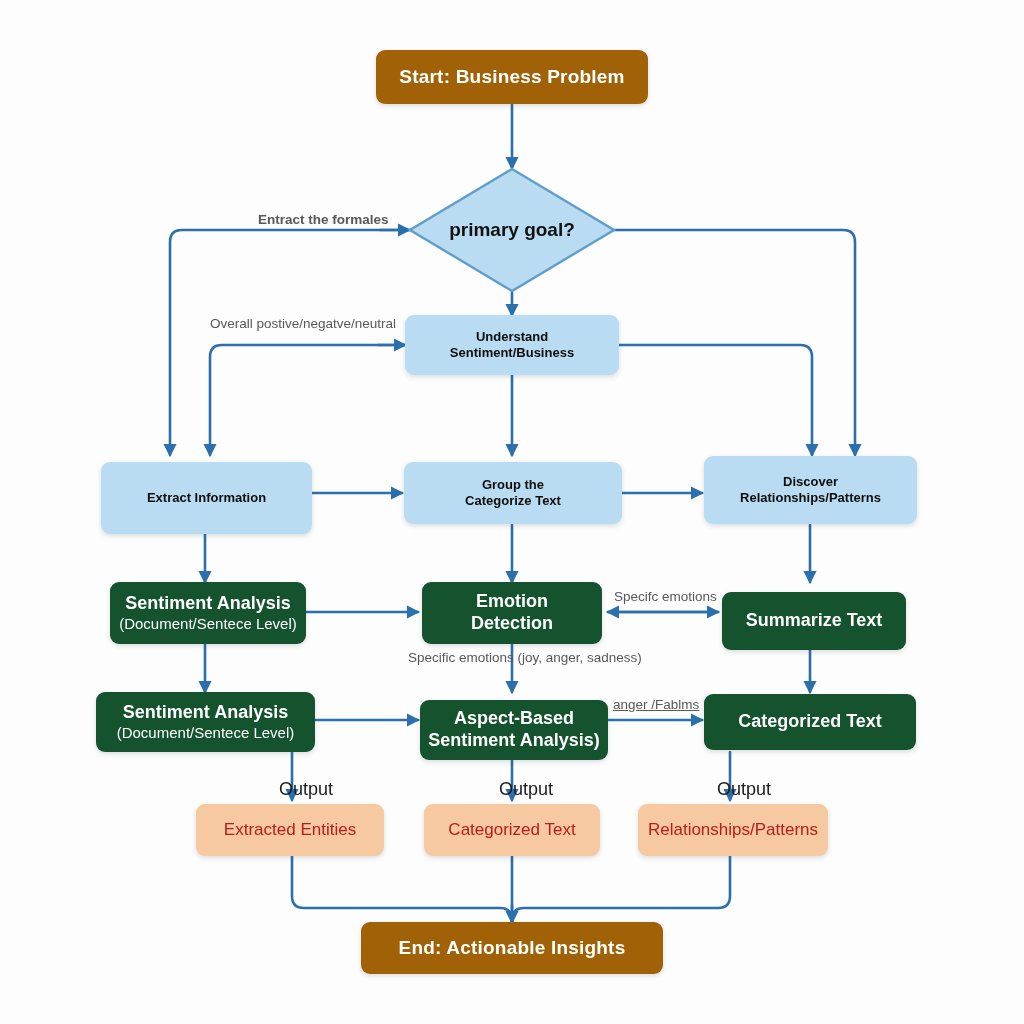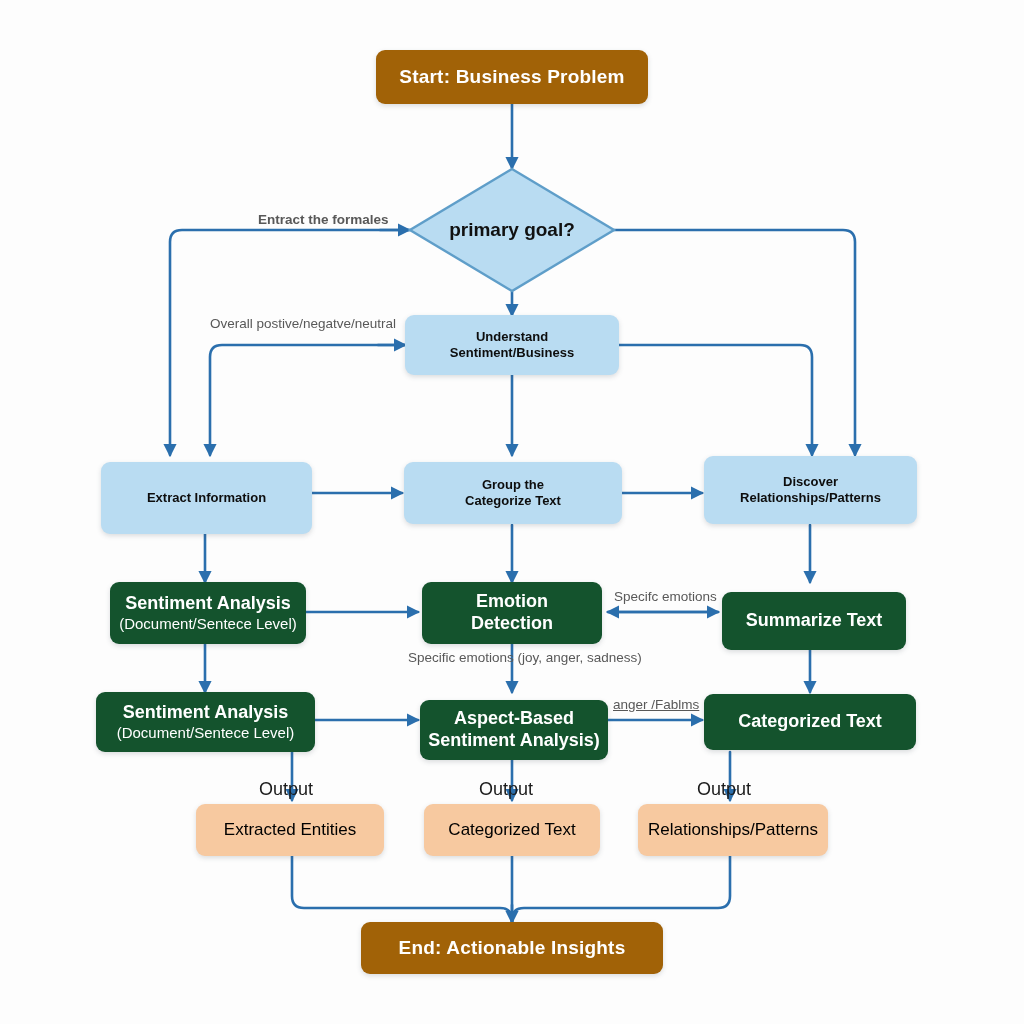--- a/index.html
+++ b/index.html
@@ -71,38 +71,39 @@
     font-size: 18px;
     justify-content: center;
   }
   .node-task .sub {
     display: block;
     font-weight: normal;
     font-size: 15px;
   }
   .node-output {
     background: #f7c9a0;
-    color: #000000;
+    color: #b91c1c;
     font-weight: normal;
     font-size: 17px;
   }
   .edge-label {
     position: absolute;
     color: #585858;
     font-size: 13.5px;
     font-family: "Liberation Sans", sans-serif;
     white-space: nowrap;
     z-index: 3;
   }
   .output-cap {
     position: absolute;
     color: #1a1a1a;
     font-size: 18px;
     white-space: nowrap;
     z-index: 3;
+    margin-left: 20px;
   }
 </style>
 </head>
 <body>
 
 <div id="canvas">
 
   <svg id="wires" viewBox="0 0 1024 1024">
     <defs>
       <marker id="arrow" viewBox="0 0 10 10" refX="8.4" refY="5" markerWidth="5.2" markerHeight="5.2" orient="auto-start-reverse">

